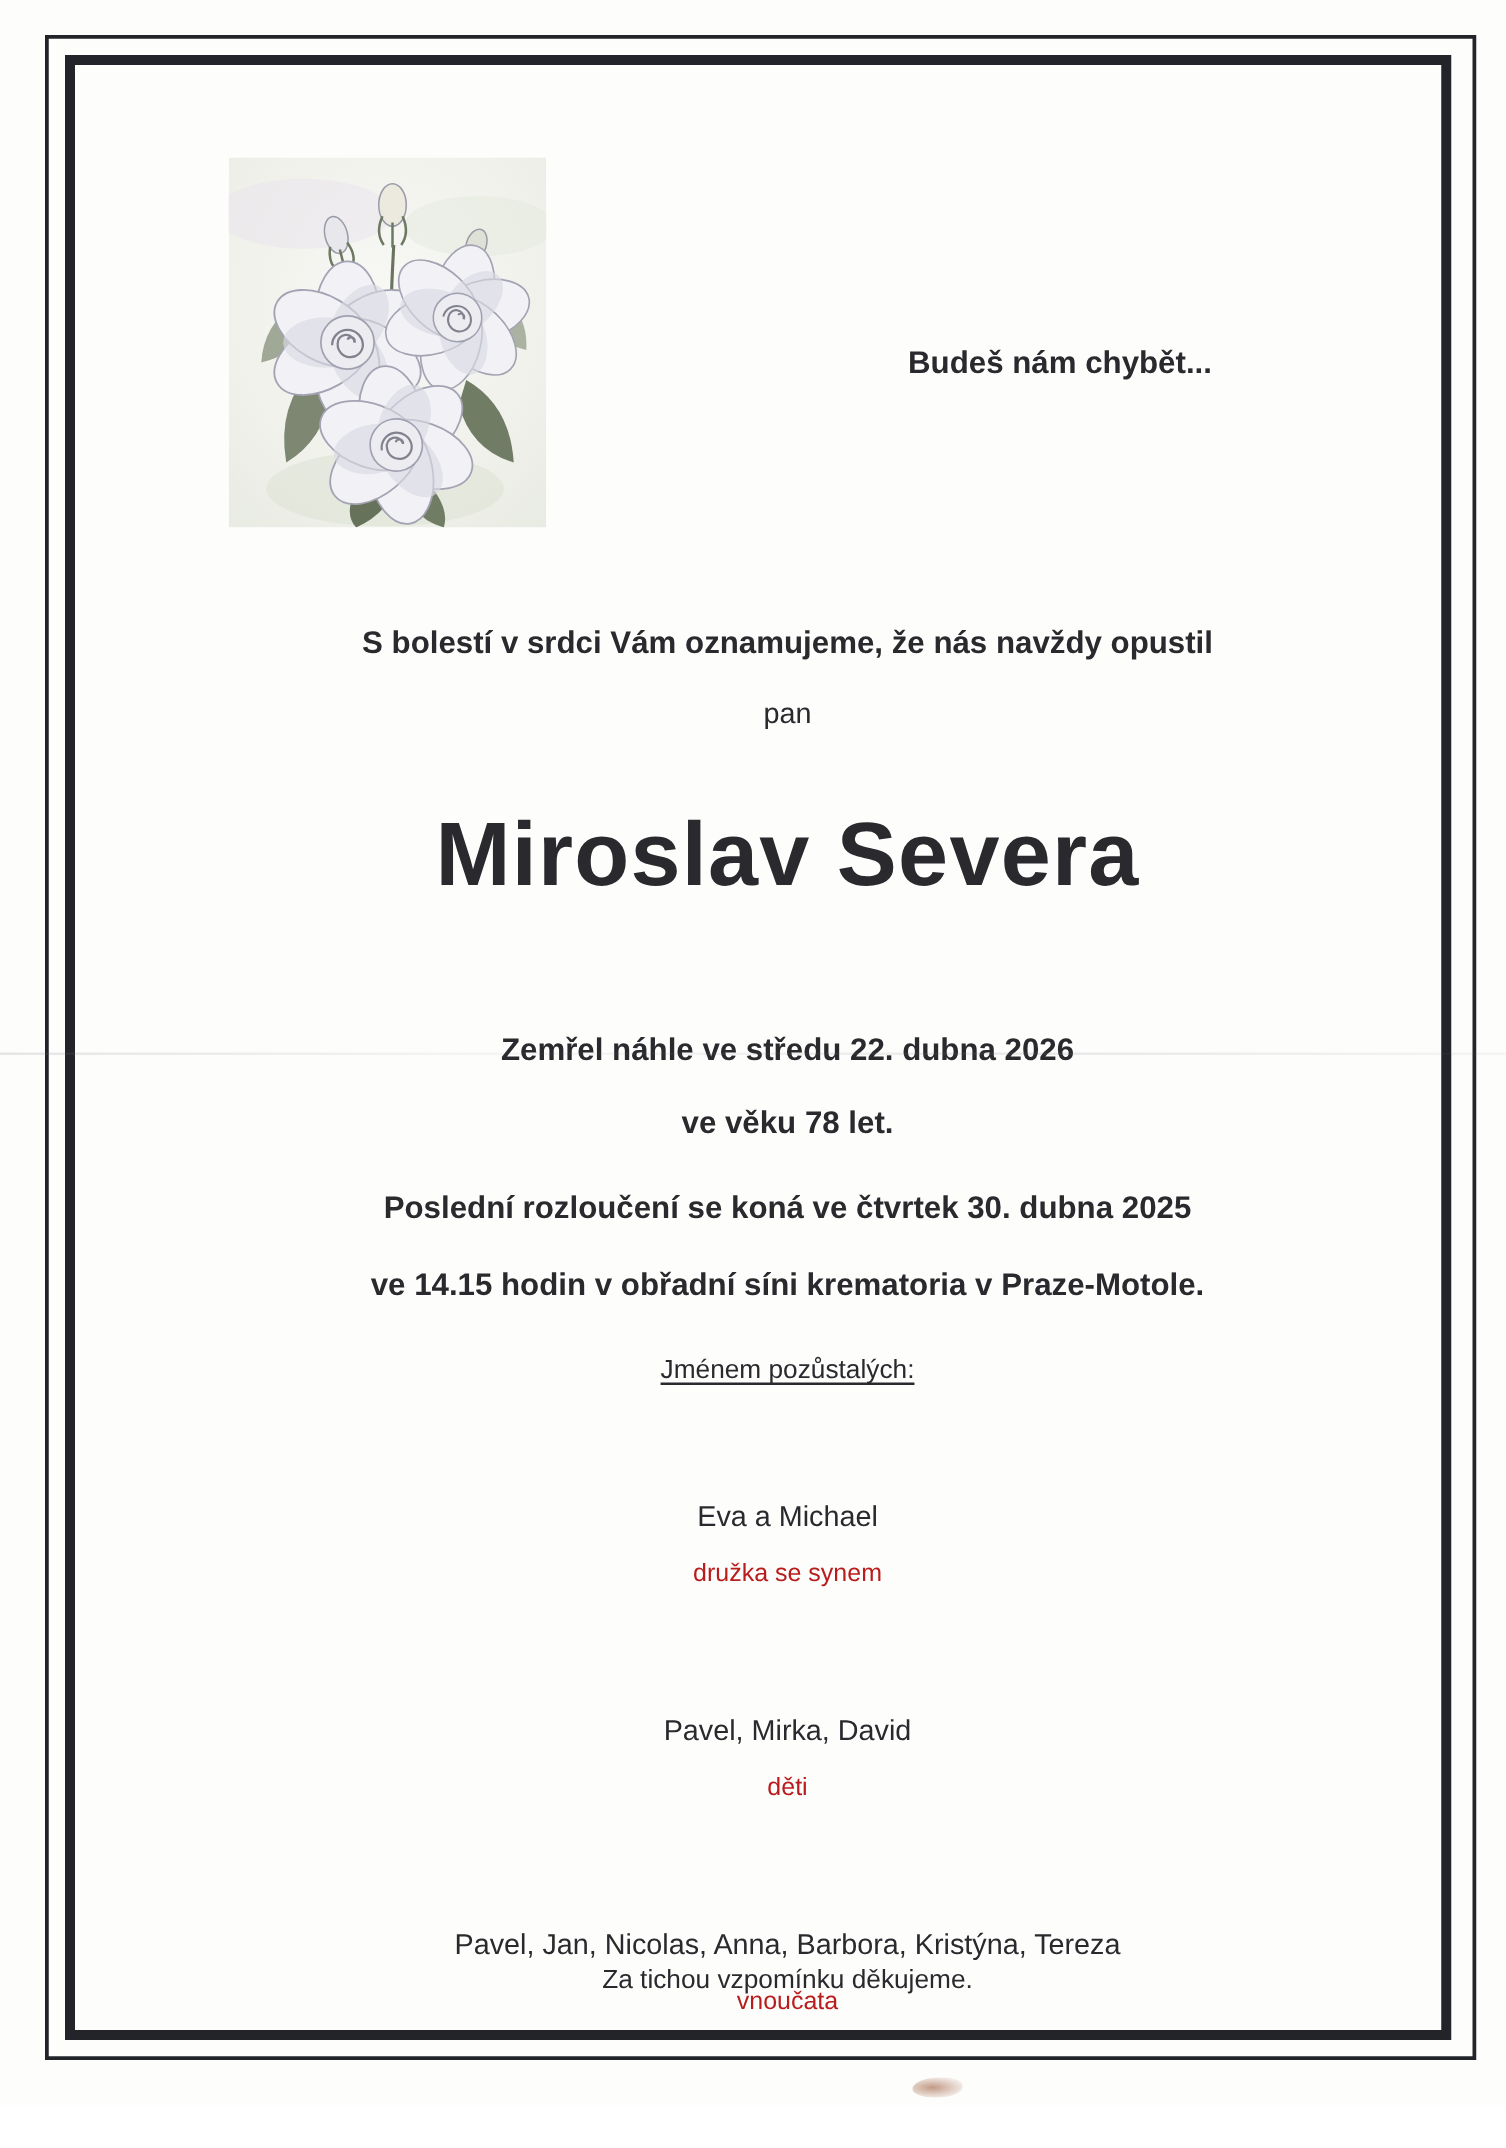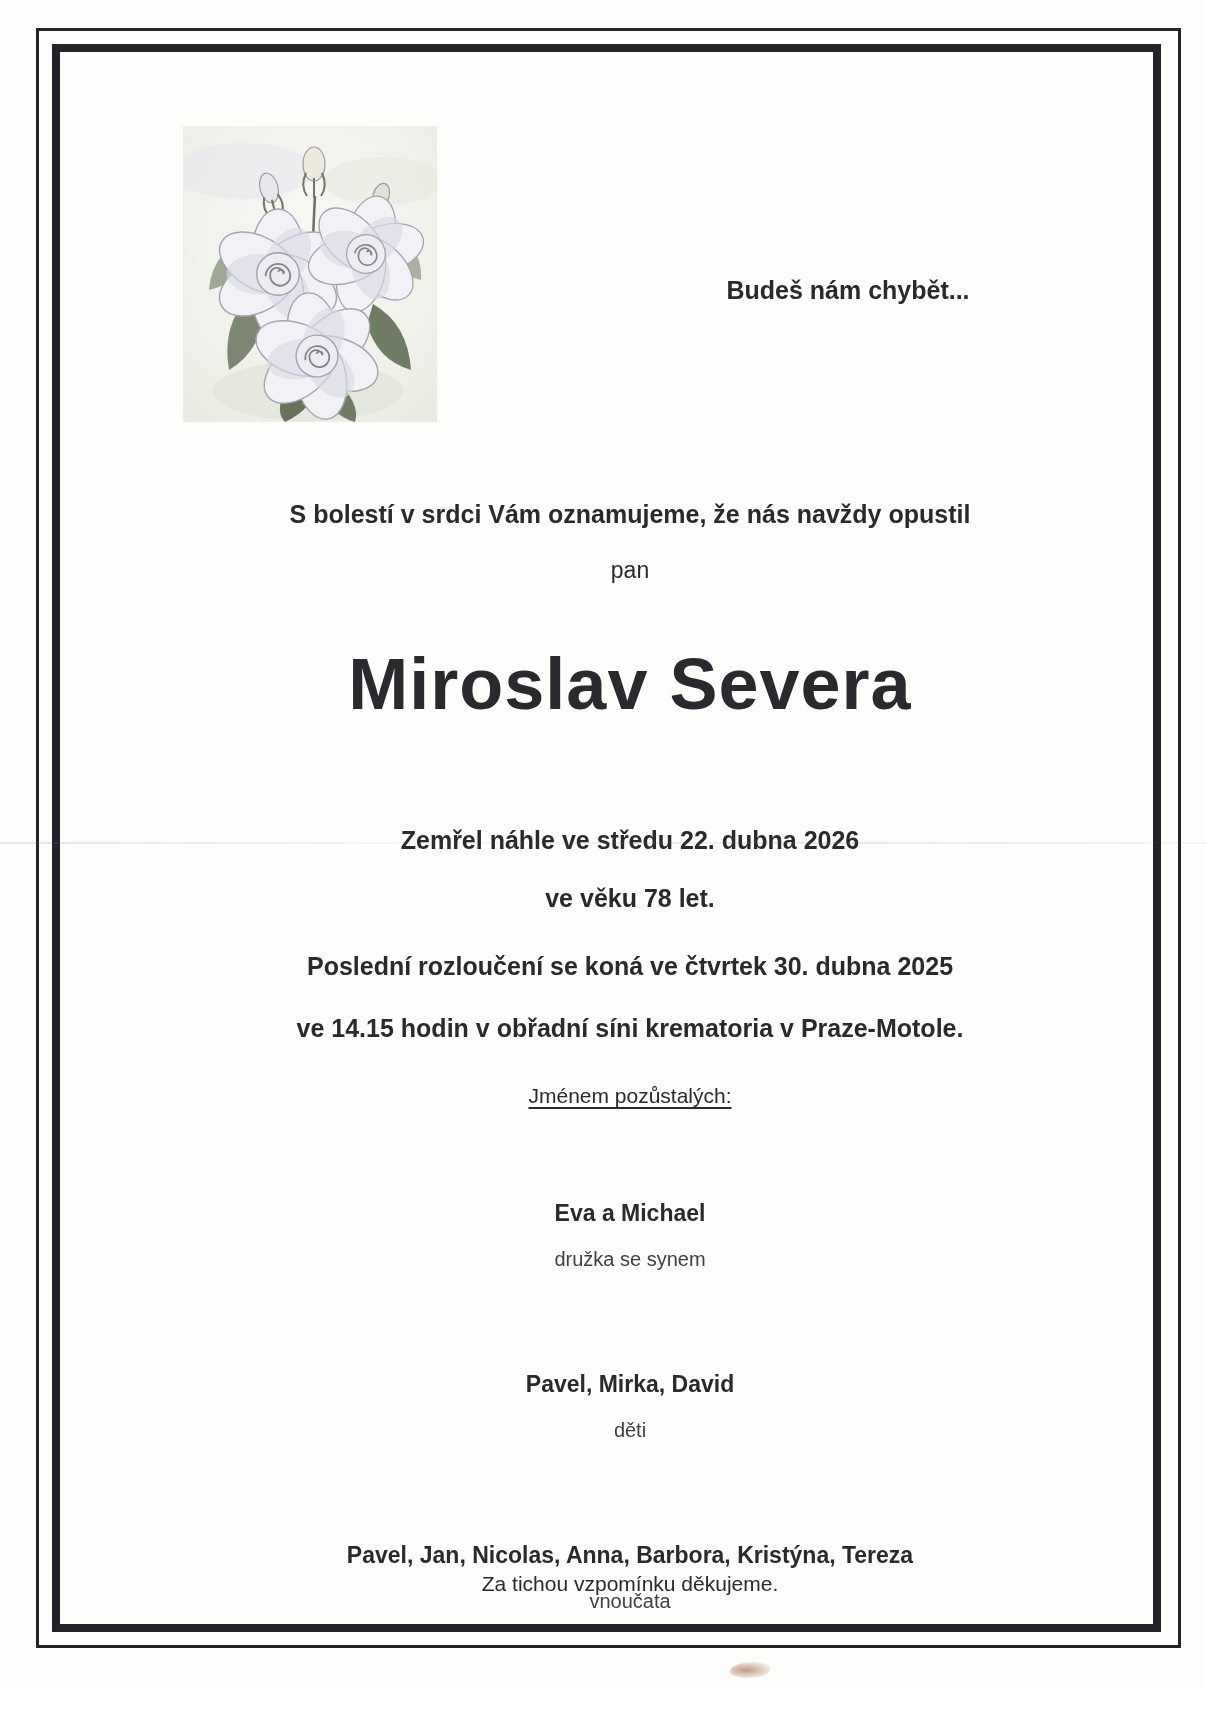--- a/index.html
+++ b/index.html
@@ -92,26 +92,26 @@
   }
   .survivors-heading span {
     text-decoration: underline;
     text-underline-offset: 4px;
   }
   .survivors-list { top: 1126px; }
   .survivor-entry { margin-bottom: 25px; }
   .survivor-names {
     font-size: 23px;
     line-height: 30px;
-    font-weight: bold;
+    font-weight: normal;
   }
   .survivor-relation {
     font-size: 20px;
     line-height: 26px;
-    color: #404040;
+    color: #b91c1c;
     font-weight: normal;
   }
   .closing-line { top: 1572px; font-size: 21px; font-weight: normal; }
 </style>
 </head>
 <body>
 
 <div class="page">
 
   <div class="outer-frame"></div>

